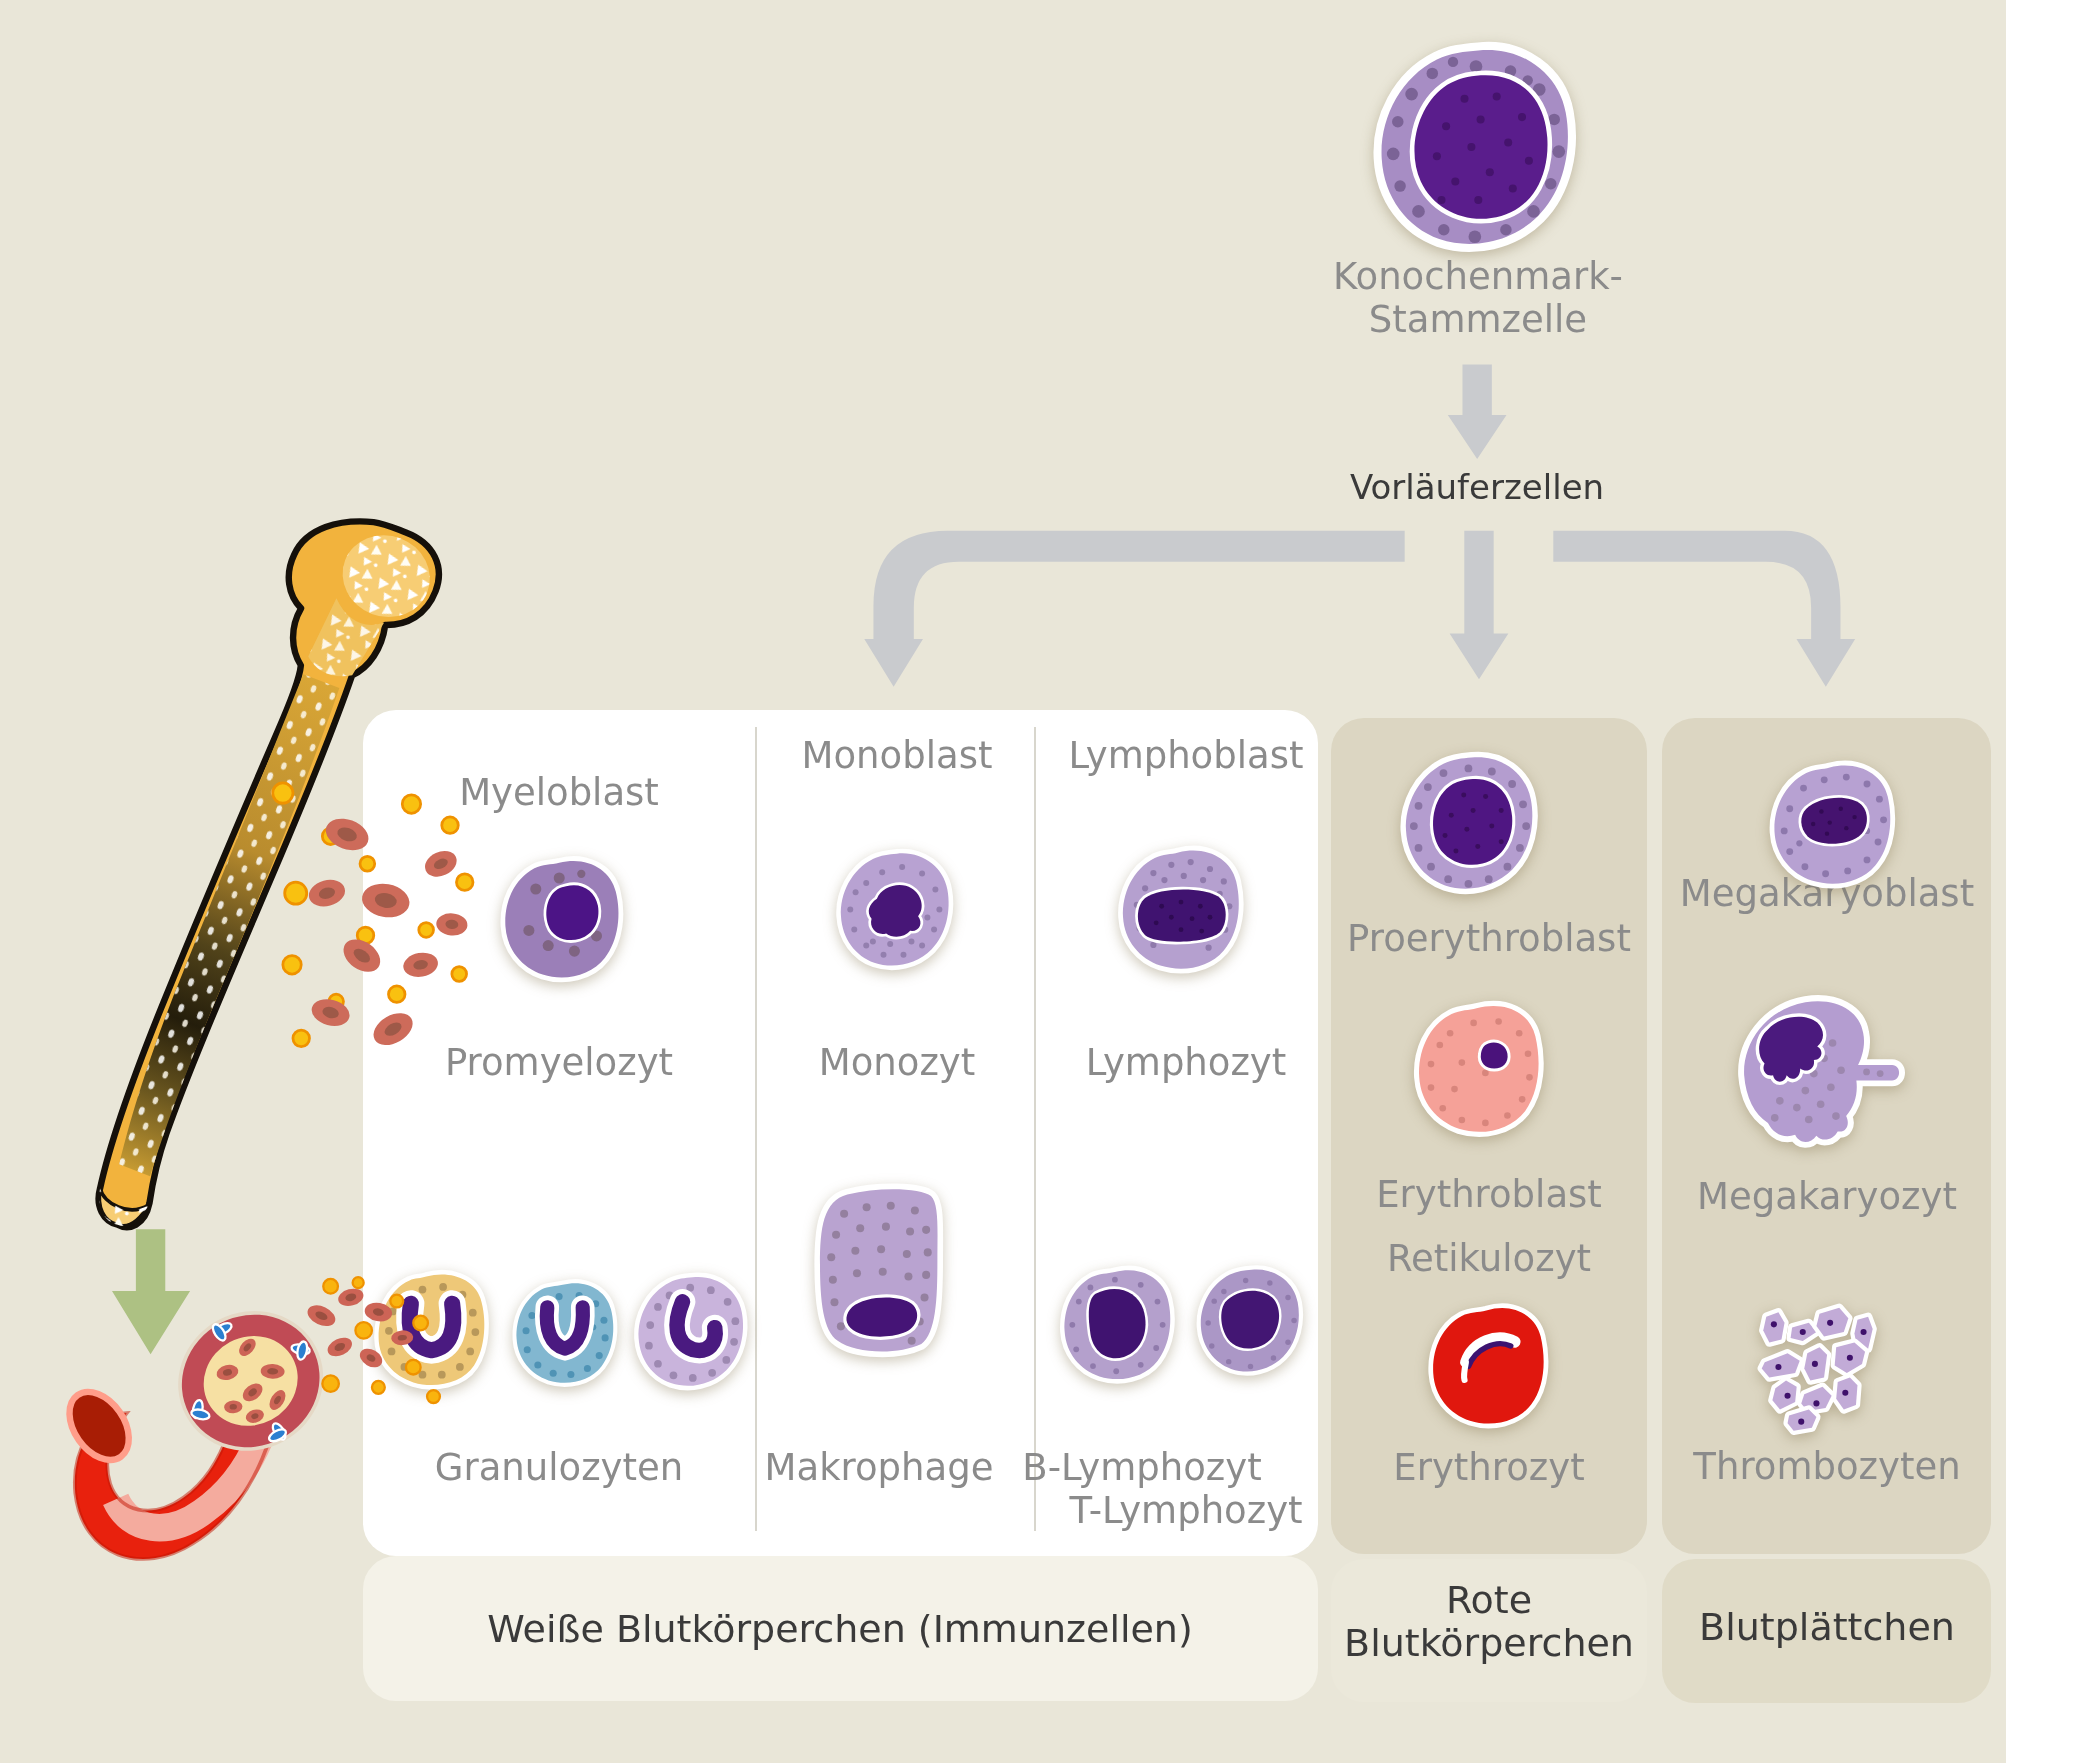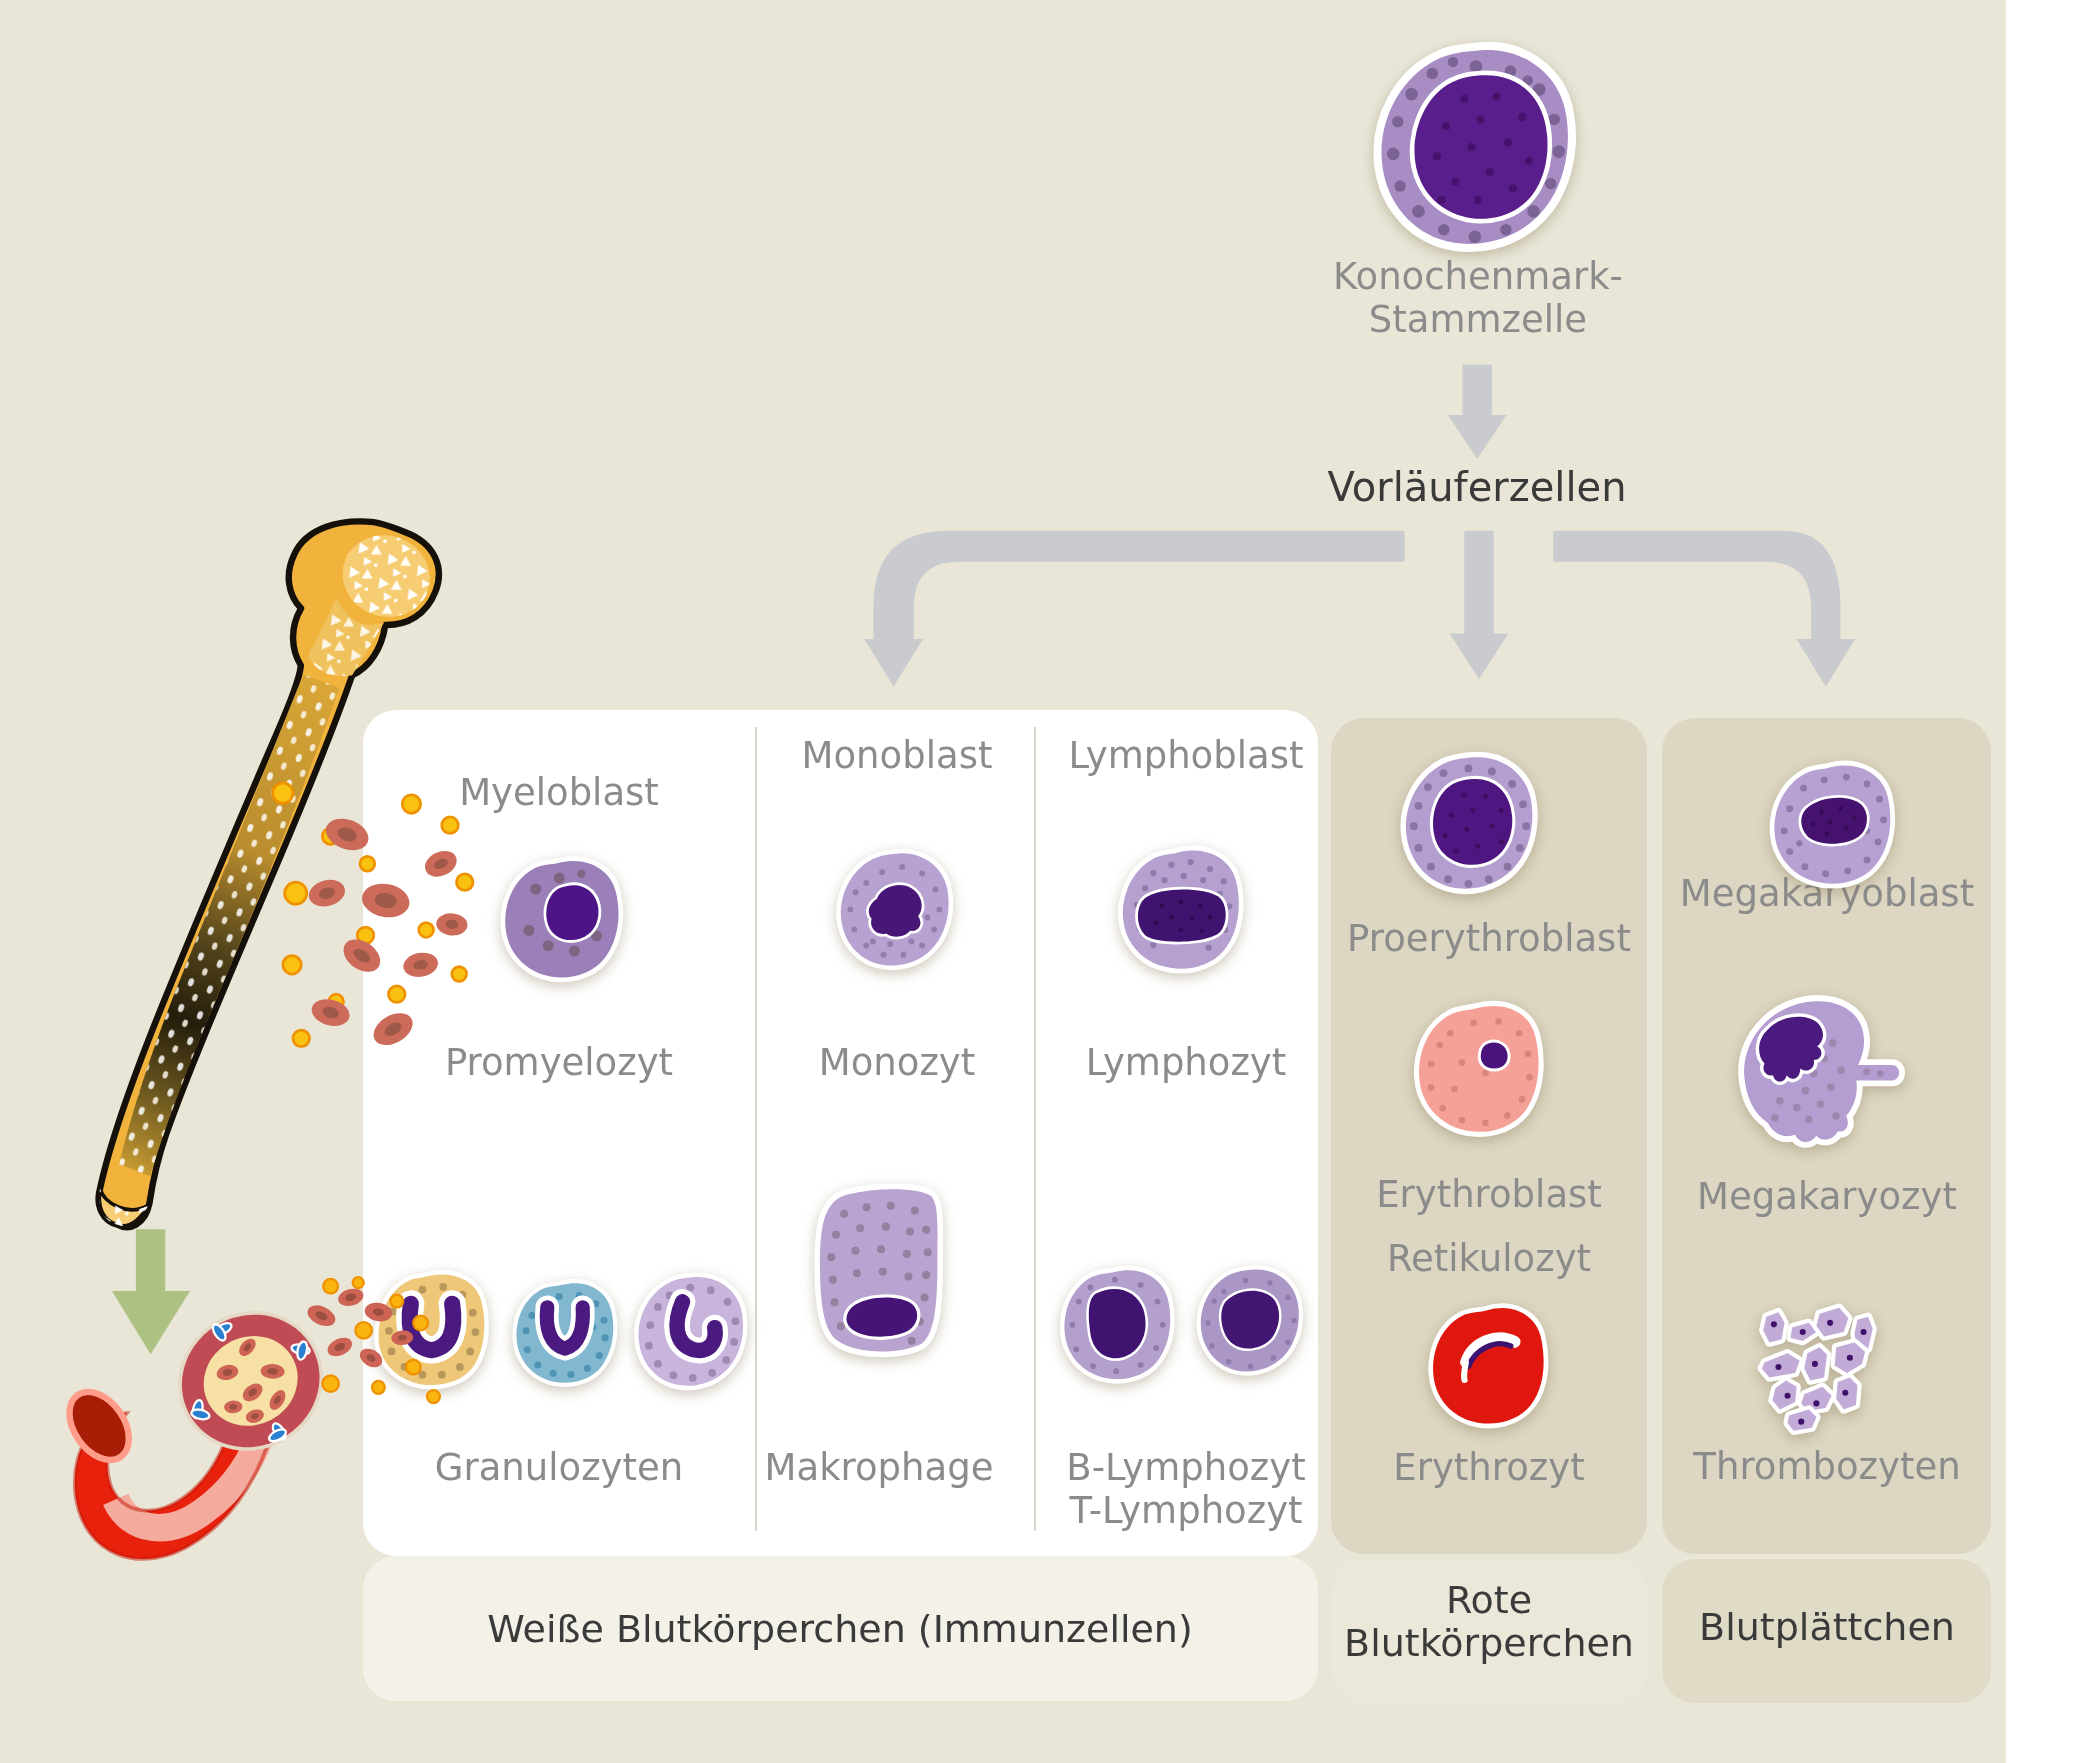--- a/index.html
+++ b/index.html
@@ -49,33 +49,33 @@
       <path d="M695 198 h32 v112 h16 l-32 50 -32 -50 h16 Z"></path>
 
       <path d="M792 198 L1044 198 Q1105 198 1105 282 L1105 316 L1121 316 L1089 368 L1057 316 L1073 316 L1073 282 Q1073 232 1024 232 L792 232 Z"></path>
     </g>
   </svg>
 
   <div class="lbl g two" style="left:1478px;top:255px;">
     <div>Konochenmark-</div>
     <div>Stammzelle</div>
   </div>
-  <div class="lbl d" style="left:1477px;top:465px;font-size:40px;">Vorläuferzellen</div>
+  <div class="lbl d" style="left:1477px;top:465px;font-size:34px;">Vorläuferzellen</div>
 
   <div class="lbl g" style="left:559px;top:734px;margin-top:37px;">Myeloblast</div>
   <div class="lbl g" style="left:897px;top:734px;">Monoblast</div>
   <div class="lbl g" style="left:1186px;top:734px;">Lymphoblast</div>
 
   <div class="lbl g" style="left:559px;top:1041px;">Promyelozyt</div>
   <div class="lbl g" style="left:897px;top:1041px;">Monozyt</div>
   <div class="lbl g" style="left:1186px;top:1041px;">Lymphozyt</div>
 
   <div class="lbl g" style="left:559px;top:1446px;">Granulozyten</div>
   <div class="lbl g" style="left:879px;top:1446px;">Makrophage</div>
-  <div class="lbl g" style="left:1186px;top:1446px;">B-Lymphozyt</div>
+  <div class="lbl g" style="left:1142px;top:1446px;">B-Lymphozyt</div>
   <div class="lbl g" style="left:1186px;top:1489px;">T-Lymphozyt</div>
 
   <div class="lbl d" style="left:840px;top:1607px;">Weiße Blutkörperchen (Immunzellen)</div>
 
   <div class="lbl g" style="left:1489px;top:917px;">Proerythroblast</div>
   <div class="lbl g" style="left:1489px;top:1173px;">Erythroblast</div>
   <div class="lbl g" style="left:1489px;top:1237px;">Retikulozyt</div>
   <div class="lbl g" style="left:1489px;top:1446px;">Erythrozyt</div>
   <div class="lbl d two" style="left:1489px;top:1579px;">
     <div>Rote</div>

